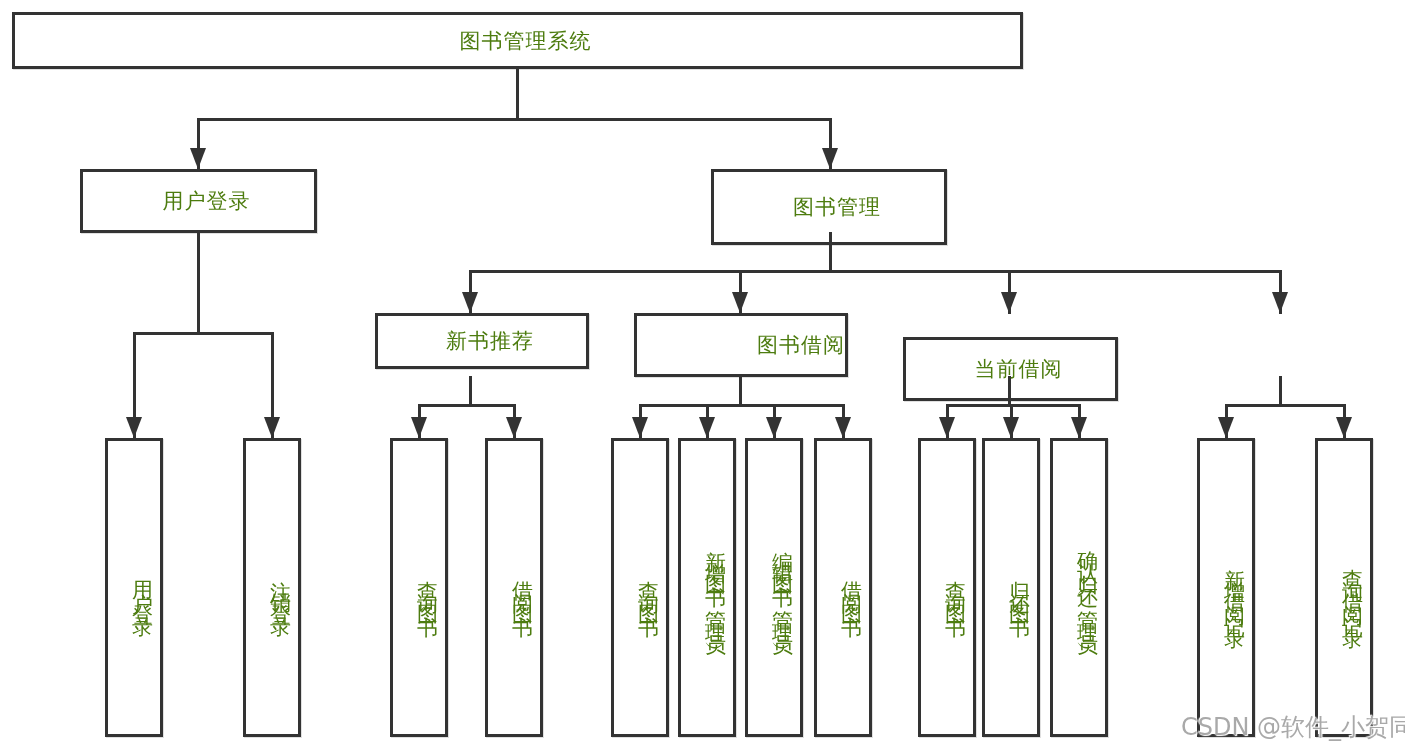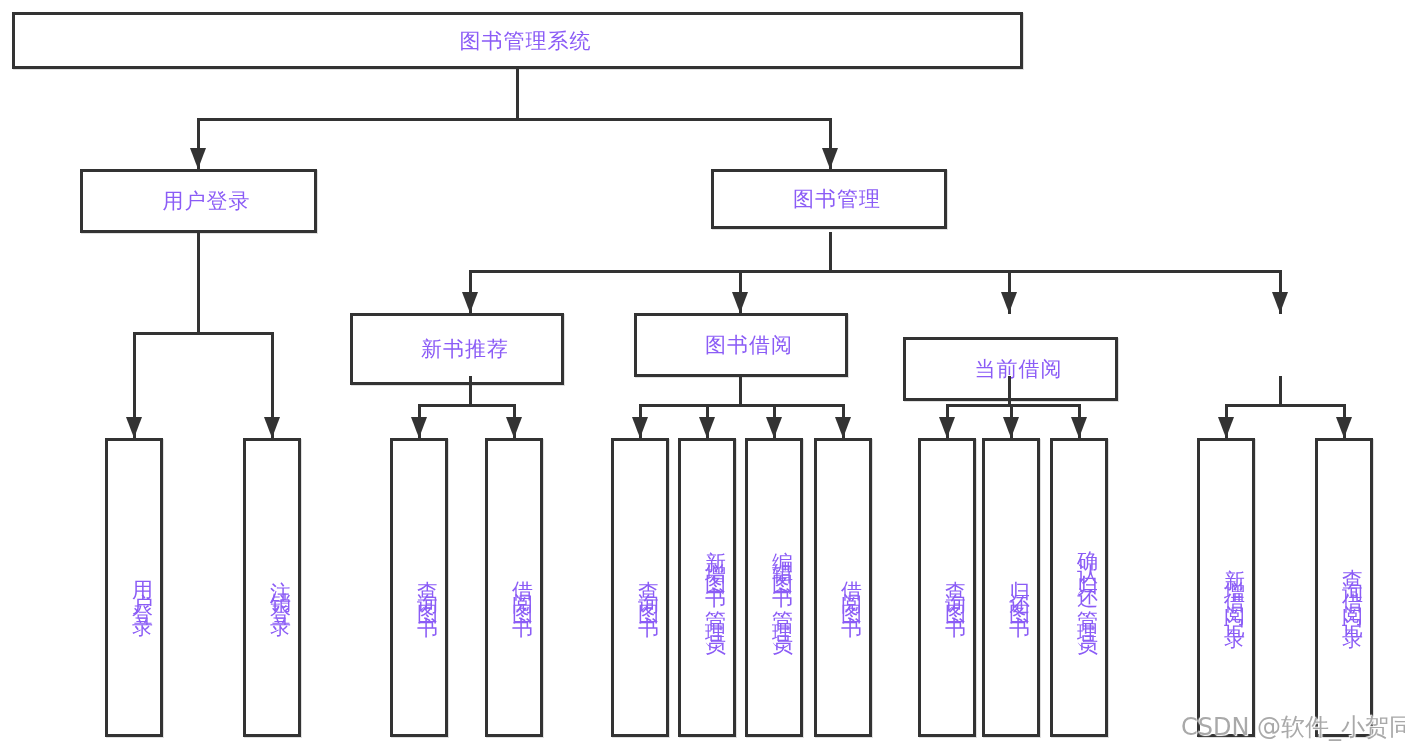--- a/index.html
+++ b/index.html
@@ -13,21 +13,21 @@
     width: 1405px;
     height: 747px;
     background: #ffffff;
     overflow: hidden;
   }
   .box {
     position: absolute;
     box-sizing: border-box;
     background: #ffffff;
     border: 3px solid #333333;
-    color: #8b5cf6;
+    color: #4d7c0f;
     display: flex;
     align-items: center;
     justify-content: center;
     box-shadow: 1px 1px 0 rgba(0,0,0,0.12);
     padding-left: 16px;
   }
   .box.h span {
     font-size: 21px;
     letter-spacing: 1px;
     white-space: nowrap;
@@ -71,39 +71,39 @@
   <div class="vl" style="left:516px; top:68px; height:52px;"></div>
   <div class="hl" style="left:197px; top:118px; width:635px;"></div>
   <div class="vl" style="left:197px; top:118px; height:52px;"></div>
   <div class="ah" style="left:190px; top:148px;"></div>
   <div class="vl" style="left:829px; top:118px; height:52px;"></div>
   <div class="ah" style="left:822px; top:148px;"></div>
 
   <div class="box h" style="left:80px; top:169px; width:237px; height:64px;">
     <span>用户登录</span>
   </div>
-  <div class="box h" style="left:711px; top:169px; width:236px; height:60px;">
+  <div class="box h" style="left:711px; top:169px; width:236px; height:76px;">
     <span>图书管理</span>
   </div>
 
   <div class="vl" style="left:829px; top:232px; height:40px;"></div>
   <div class="hl" style="left:469px; top:270px; width:813px;"></div>
   <div class="vl" style="left:469px; top:270px; height:44px;"></div>
   <div class="ah" style="left:462px; top:292px;"></div>
   <div class="vl" style="left:739px; top:270px; height:44px;"></div>
   <div class="ah" style="left:732px; top:292px;"></div>
   <div class="vl" style="left:1008px; top:270px; height:44px;"></div>
   <div class="ah" style="left:1001px; top:292px;"></div>
   <div class="vl" style="left:1279px; top:270px; height:44px;"></div>
   <div class="ah" style="left:1272px; top:292px;"></div>
 
-  <div class="box h" style="left:350px; top:313px; width:214px; height:72px;">
+  <div class="box h" style="left:375px; top:313px; width:214px; height:56px;">
     <span>新书推荐</span>
   </div>
-  <div class="box h" style="left:634px; top:313px; width:214px; height:64px;">
+  <div class="box h" style="left:634px; top:313px; width:214px; height:64px;justify-content:flex-end;">
     <span>图书借阅</span>
   </div>
   <div class="box h" style="left:903px; top:313px; width:215px; height:64px;margin-top:24px;">
     <span>当前借阅</span>
   </div>
 
   <div class="vl" style="left:197px; top:232px; height:103px;"></div>
   <div class="hl" style="left:133px; top:332px; width:141px;"></div>
   <div class="vl" style="left:133px; top:332px; height:106px;"></div>
   <div class="ah" style="left:126px; top:417px;"></div>

